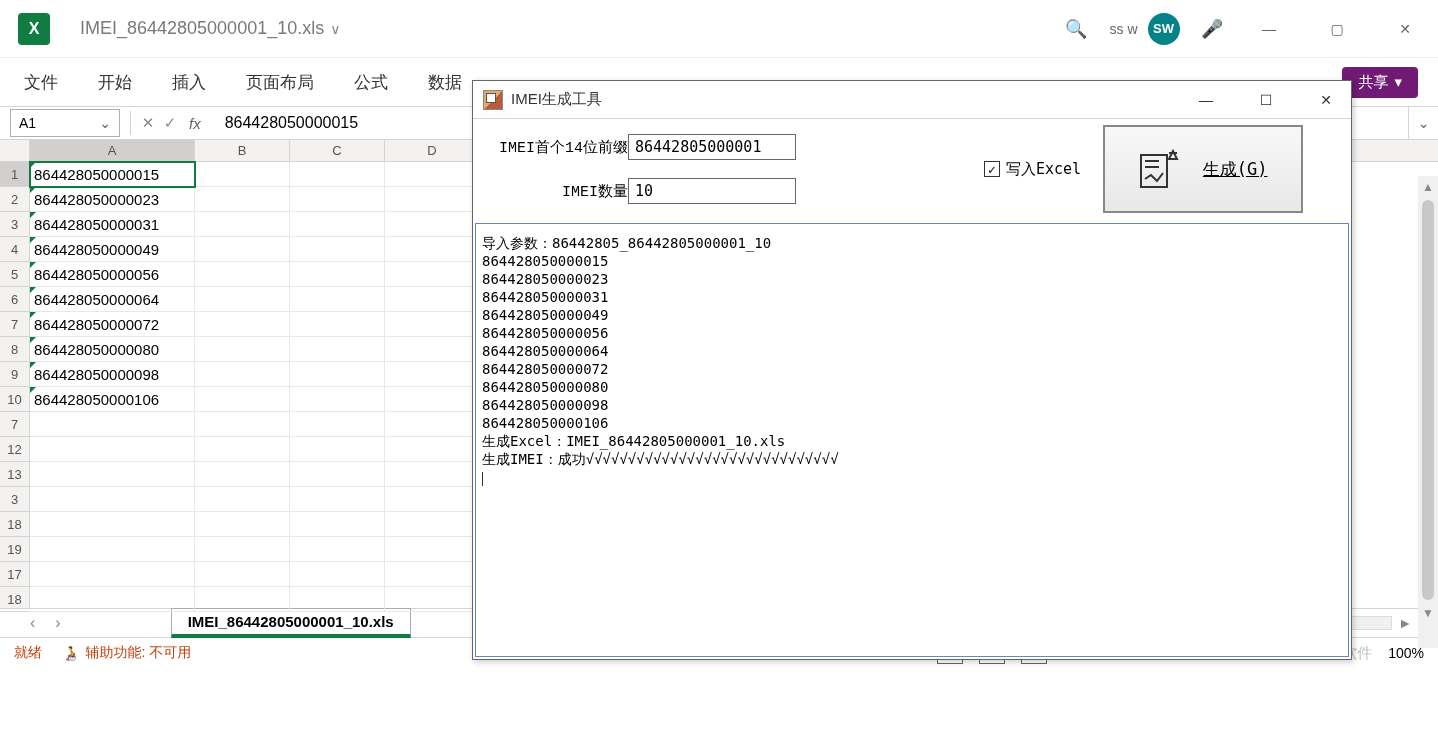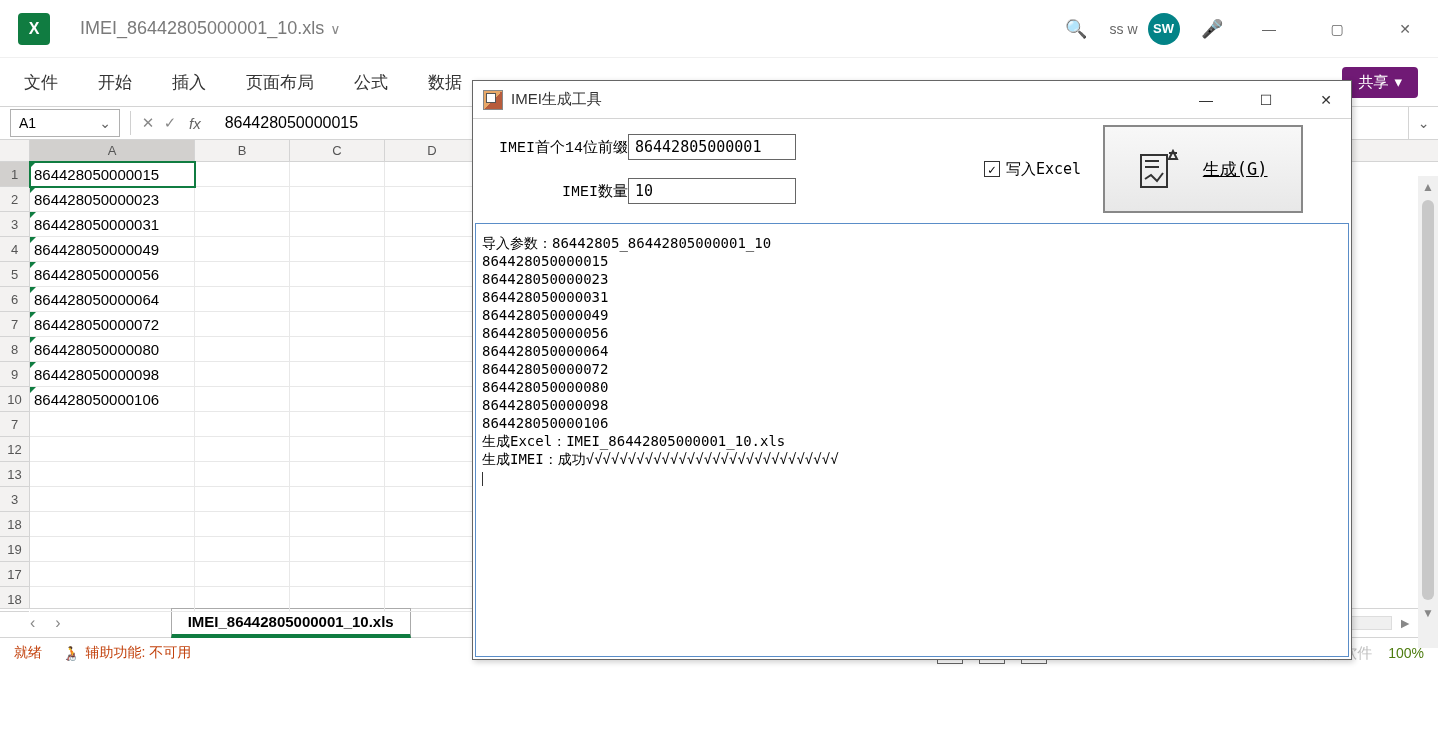--- a/index.html
+++ b/index.html
@@ -59,21 +59,21 @@
     .hscroll-arrow { color: #888; padding: 0 6px; }
     
     
     .status-bar { height: 30px; display: flex; align-items: center; padding: 0 14px; font-size: 14px; background: #fff; }
     .status-txt { color: #c2410c; margin-right: 20px; }
     .a11y-icon { margin-right: 6px; color: #555; }
     .status-right { margin-left: auto; display: flex; align-items: center; gap: 16px; }
     .view-btn { width: 26px; height: 22px; border: 1.5px solid #666; display: flex; align-items: center; justify-content: center; font-size: 11px; }
     .zoom-slider { width: 100px; height: 2px; background: #999; position: relative; }
     .zoom-handle { position: absolute; left: 48px; top: -5px; width: 4px; height: 12px; background: #666; }
-    .zoom-pct { color: #4d7c0f; text-align: center; }
+    .zoom-pct { color: #000000; text-align: center; }
     .watermark { color: #bfbfbf; font-size: 15px; margin-left: 8px; }
     
     
     .dialog { position: absolute; top: 80px; left: 472px; width: 880px; height: 580px; background: #fff; border: 1px solid #666; box-shadow: 2px 2px 6px rgba(0,0,0,0.2); display: flex; flex-direction: column; }
     .dlg-titlebar { height: 38px; display: flex; align-items: center; padding: 0 10px; border-bottom: 1px solid #d4d4d4; }
     .dlg-icon { width: 20px; height: 20px; margin-right: 8px; position: relative; }
     .dlg-icon-bg { position: absolute; inset: 0; border: 1px solid #888; background: linear-gradient(135deg, #e8a868 50%, #b85c3c 50%); }
     .dlg-icon-sq { position: absolute; top: 3px; left: 3px; width: 10px; height: 10px; background: #fff; border: 1px solid #555; }
     .dlg-title { font-size: 15px; color: #333; }
     .dlg-winbtns { margin-left: auto; display: flex; gap: 30px; font-size: 14px; color: #333; }

